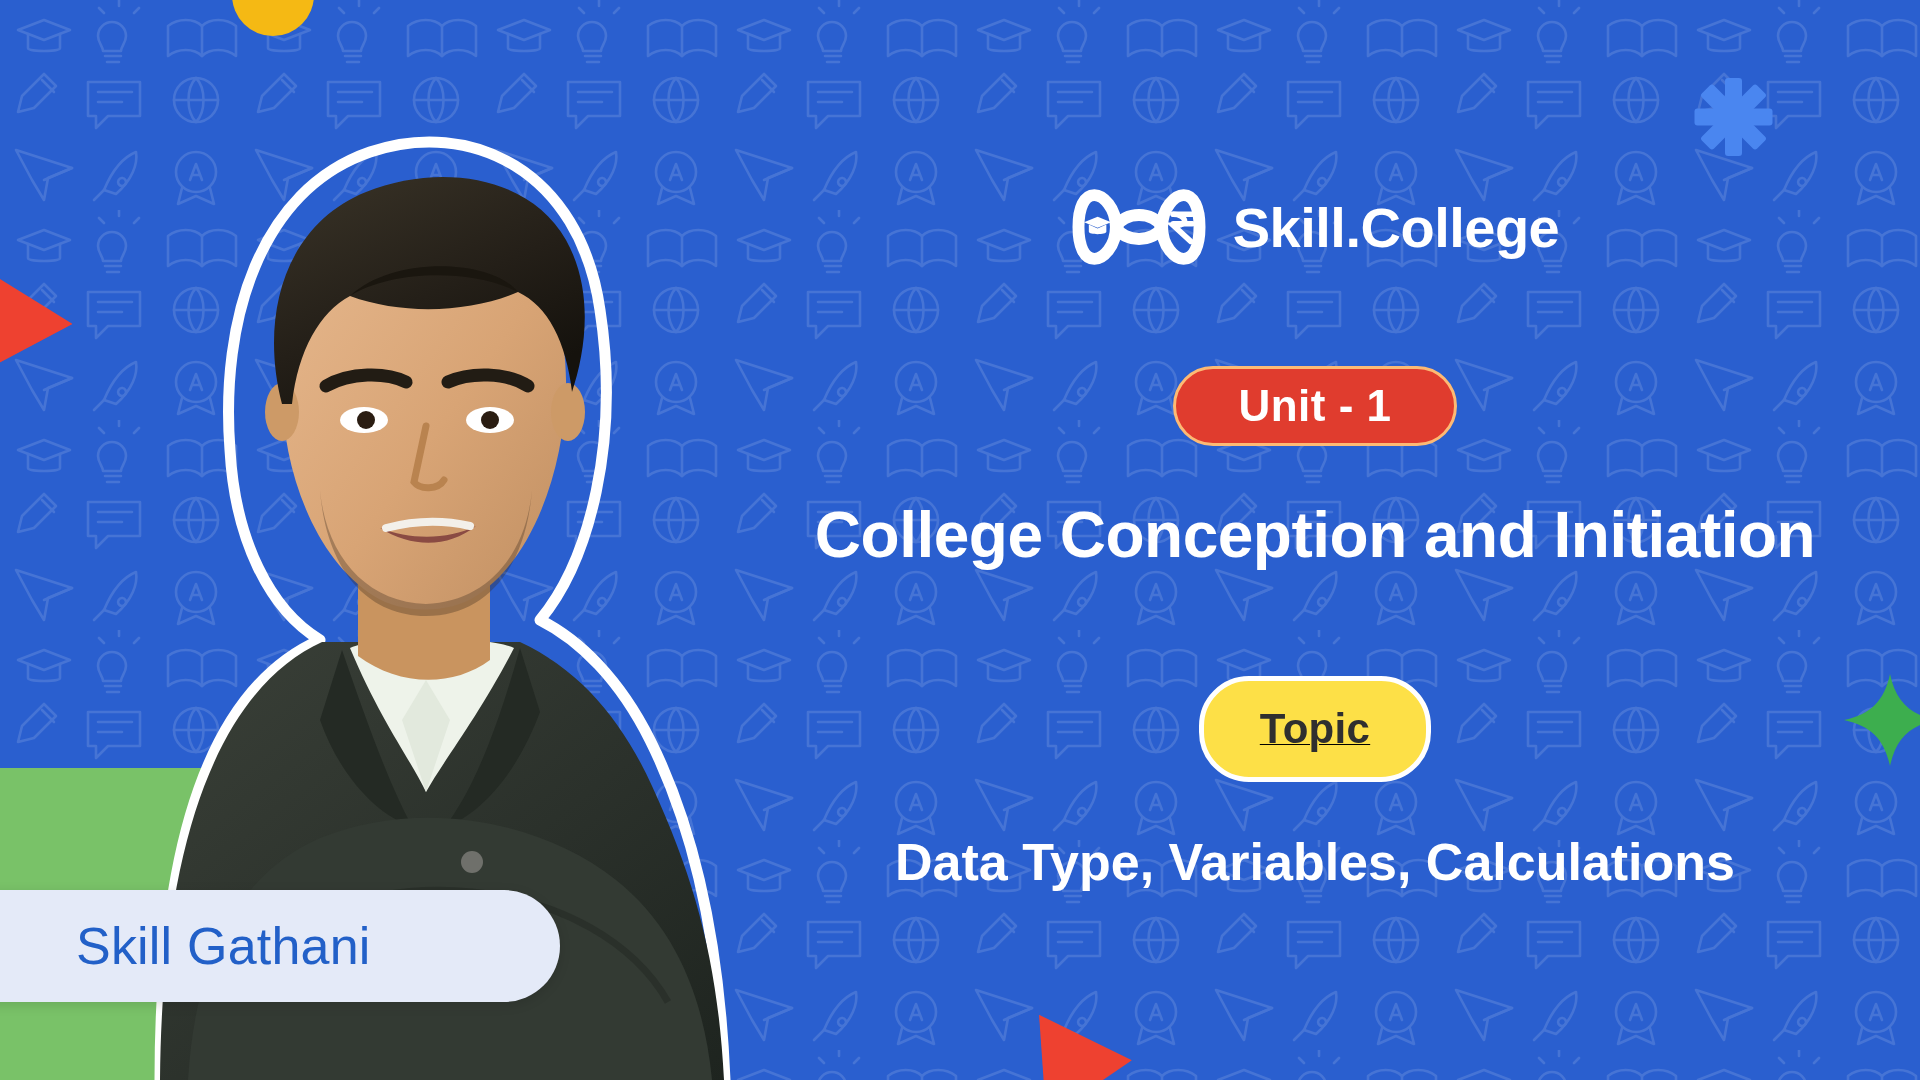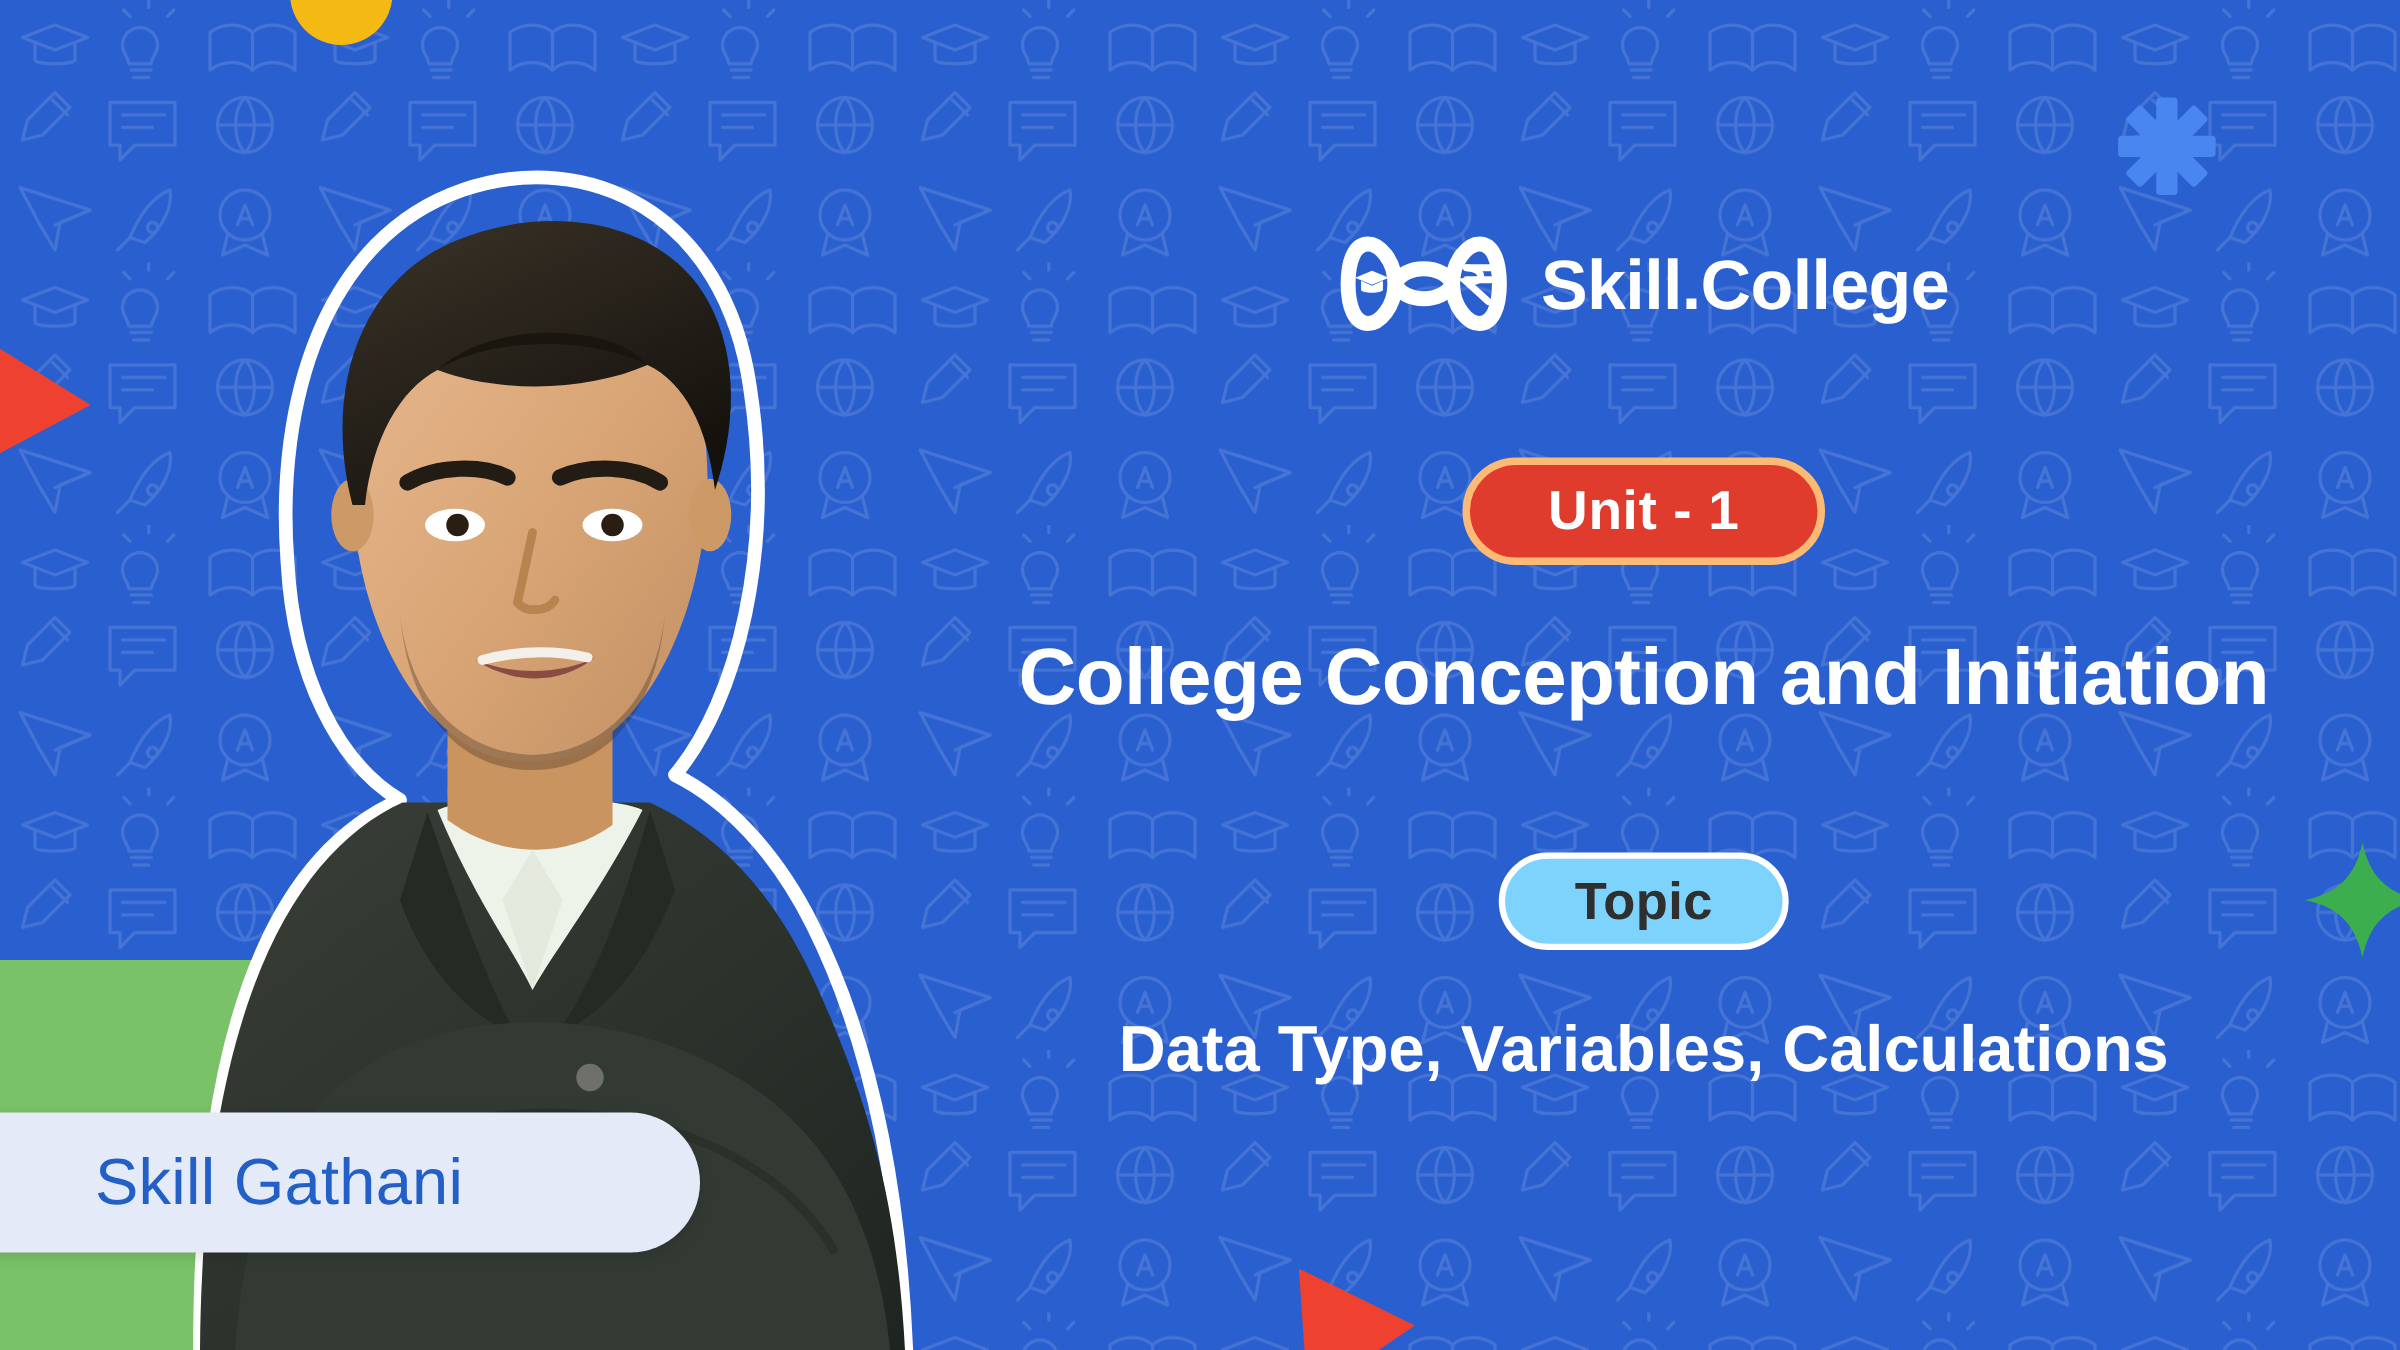--- a/index.html
+++ b/index.html
@@ -161,21 +161,21 @@
     font-weight: 700;
     color: #ffffff;
     letter-spacing: -0.5px;
     white-space: nowrap;
   }
 
   
   .unit-badge {
     margin-top: 96px;
     background: #e03c2e;
-    border: 6px solid #fdba74;
+    border: 3px solid #fdba74;
     border-radius: 50px;
     padding: 12px 62px;
     box-sizing: border-box;
     text-align: right;
   }
   .unit-badge-text {
     font-size: 44px;
     font-weight: 700;
     color: #ffffff;
     letter-spacing: 0.5px;
@@ -190,25 +190,26 @@
     color: #ffffff;
     text-align: center;
     line-height: 1.12;
     letter-spacing: -0.5px;
     white-space: nowrap;
   }
 
   
   .topic-badge {
     margin-top: 104px;
-    background: #7dd3fc;
+    background: #fde047;
     border: 5px solid #ffffff;
     border-radius: 50px;
-    padding: 10px 56px;
+    padding: 24px 56px;
     box-sizing: border-box;
+    text-decoration: underline;
   }
   .topic-badge-text {
     font-size: 42px;
     font-weight: 700;
     color: #2f2f2f;
     letter-spacing: 0.3px;
     white-space: nowrap;
   }
 
   

